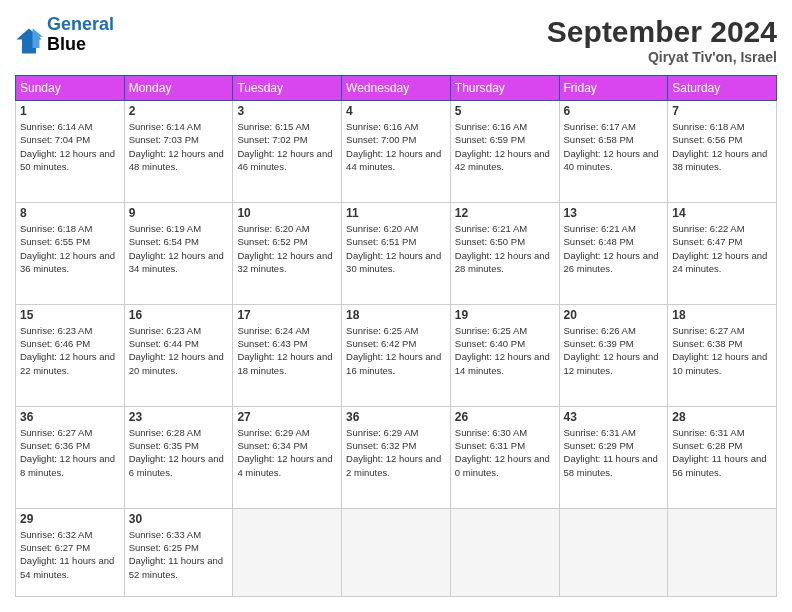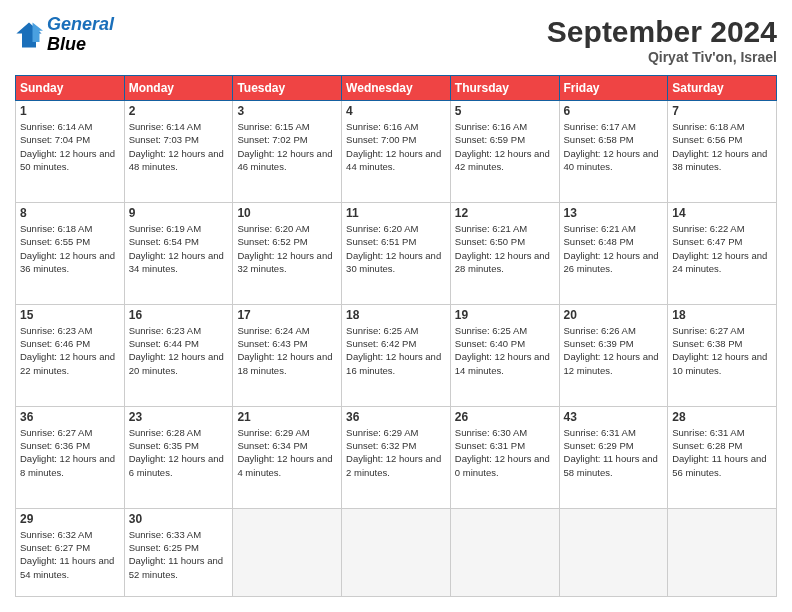--- a/index.html
+++ b/index.html
@@ -18,22 +18,21 @@
       flex-direction: column;
     }
     .header {
       display: flex;
       justify-content: space-between;
       align-items: flex-start;
       margin-bottom: 10px;
     }
     .logo {
       display: flex;
-      align-items: center;
-      font-style: italic;
+      align-items: flex-end;
     }
     .logo-text {
       font-size: 18px;
       font-weight: bold;
       color: #333;
       line-height: 1.1;
     }
     .logo-text span {
       color: #1a6fba;
     }
@@ -56,24 +55,24 @@
       font-weight: bold;
     }
     .calendar {
       flex: 1;
       border: 1px solid #ccc;
       border-collapse: collapse;
       width: 100%;
       table-layout: fixed;
     }
     .calendar th {
-      background: #ef4444;
+      background: #d946ef;
       color: #fff;
       font-size: 12px;
-      font-weight: bold;
+      font-weight: normal;
       padding: 5px 4px;
       border: 1px solid #1560a0;
       text-align: left;
     }
     .calendar td {
       border: 1px solid #ccc;
       vertical-align: top;
       padding: 3px 4px;
       font-size: 9.5px;
       color: #333;
@@ -274,21 +273,21 @@
             Sunrise: 6:27 AM<br>Sunset: 6:36 PM<br>Daylight: 12 hours and 8 minutes.
           </div>
         </td>
         <td>
           <span class="day-num">23</span>
           <div class="day-info">
             Sunrise: 6:28 AM<br>Sunset: 6:35 PM<br>Daylight: 12 hours and 6 minutes.
           </div>
         </td>
         <td>
-          <span class="day-num">21</span>
+          <span class="day-num">27</span>
           <div class="day-info">
             Sunrise: 6:29 AM<br>Sunset: 6:34 PM<br>Daylight: 12 hours and 4 minutes.
           </div>
         </td>
         <td>
           <span class="day-num">36</span>
           <div class="day-info">
             Sunrise: 6:29 AM<br>Sunset: 6:32 PM<br>Daylight: 12 hours and 2 minutes.
           </div>
         </td>

